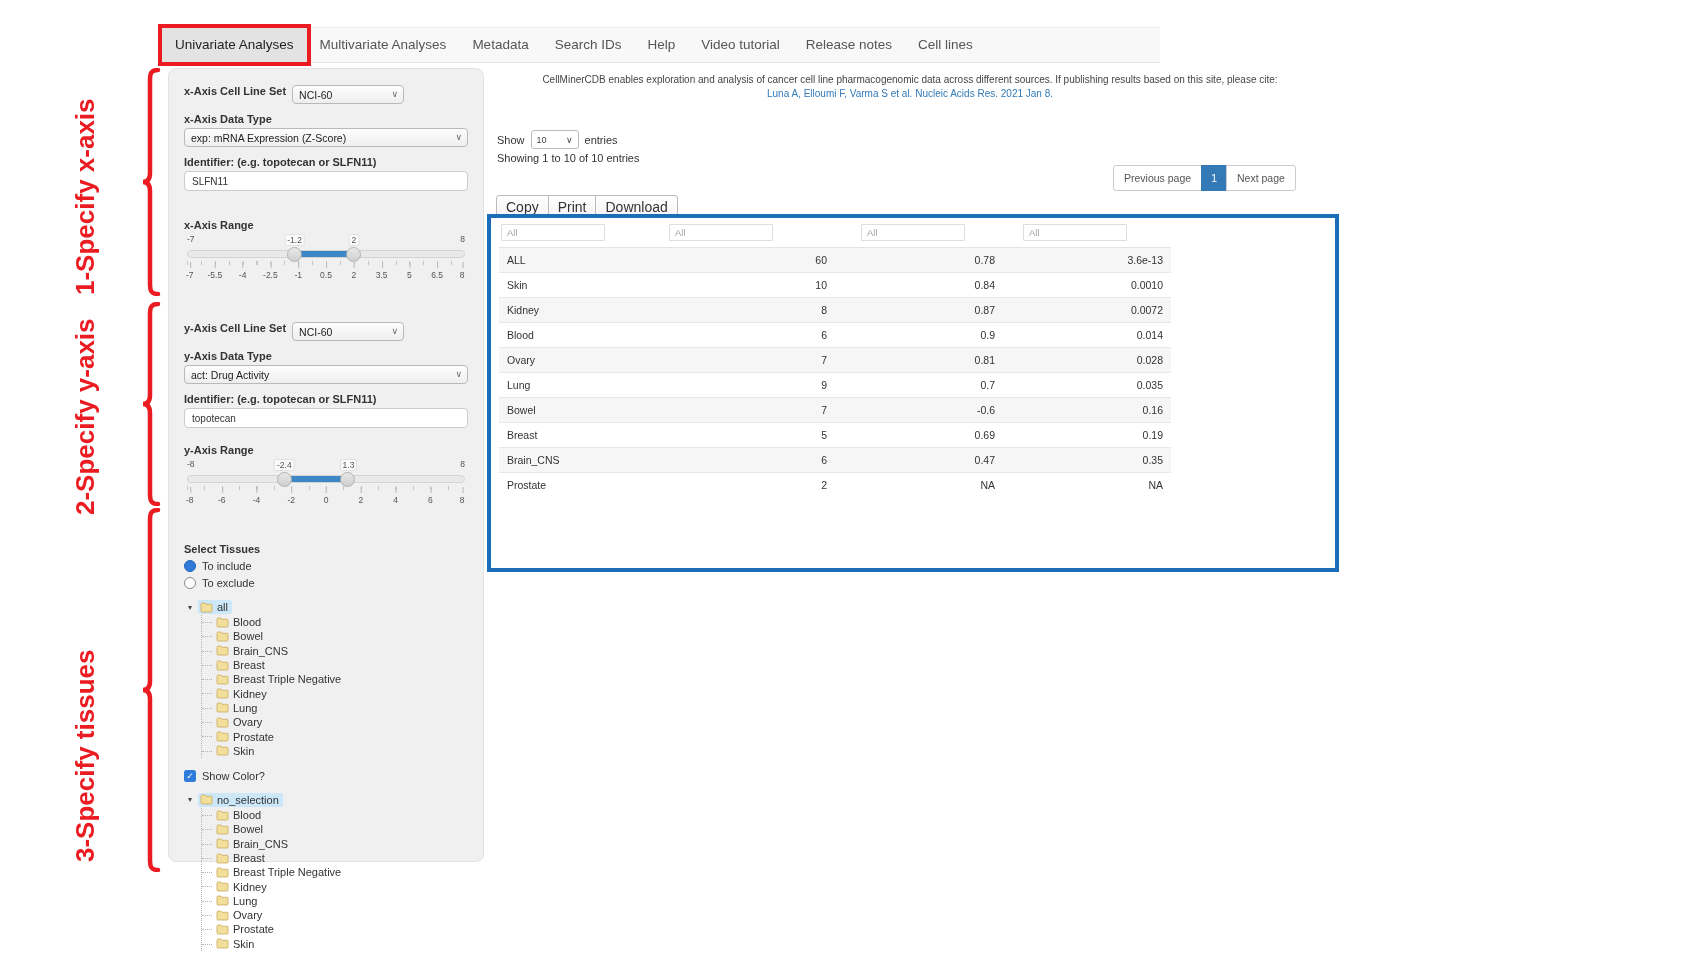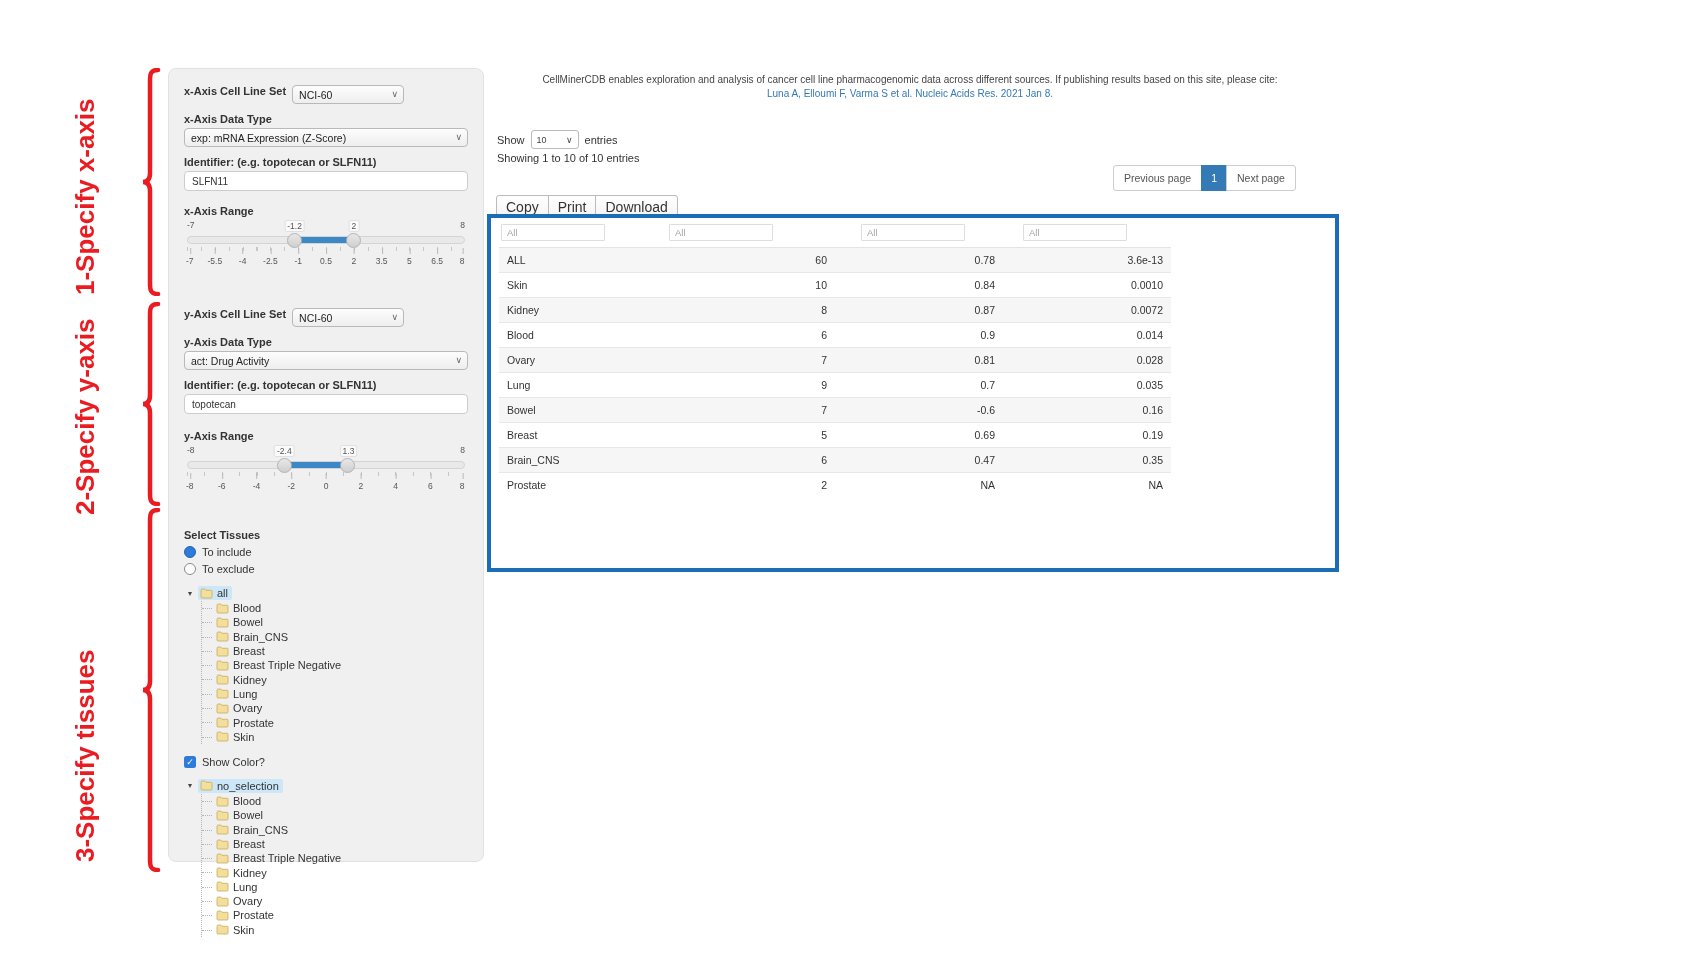--- a/index.html
+++ b/index.html
@@ -119,41 +119,51 @@
   <svg class="bracket" style="left:140px; top:68px;" width="22" height="228" viewBox="0 0 20 228">
     <path d="M17 2 C9 2 9 7 9 13 L9 105 C9 111 7 114 2 114 C7 114 9 117 9 123 L9 215 C9 221 9 226 17 226" fill="none" stroke="#ea1c22" stroke-width="4.5" stroke-linecap="round"></path>
   </svg>
   <svg class="bracket" style="left:140px; top:302px;" width="22" height="204" viewBox="0 0 20 204">
     <path d="M17 2 C9 2 9 7 9 13 L9 93 C9 99 7 102 2 102 C7 102 9 105 9 111 L9 191 C9 197 9 202 17 202" fill="none" stroke="#ea1c22" stroke-width="4.5" stroke-linecap="round"></path>
   </svg>
   <svg class="bracket" style="left:140px; top:508px;" width="22" height="364" viewBox="0 0 20 364">
     <path d="M17 2 C9 2 9 7 9 13 L9 173 C9 179 7 182 2 182 C7 182 9 185 9 191 L9 351 C9 357 9 362 17 362" fill="none" stroke="#ea1c22" stroke-width="4.5" stroke-linecap="round"></path>
   </svg>
 
+  <div class="nav">
+    <div class="nav-item active">Univariate Analyses</div>
+    <div class="nav-item">Multivariate Analyses</div>
+    <div class="nav-item">Metadata</div>
+    <div class="nav-item">Search IDs</div>
+    <div class="nav-item">Help</div>
+    <div class="nav-item">Video tutorial</div>
+    <div class="nav-item">Release notes</div>
+    <div class="nav-item">Cell lines</div>
+  </div>
 
   <div class="panel">
 
     <div class="inline-row">
       <span class="flabel">x-Axis Cell Line Set</span>
       <div class="fselect w112">
         <span>NCI-60</span>
         <span class="chev">∨</span>
       </div>
     </div>
 
     <div class="flabel">x-Axis Data Type</div>
     <div class="fselect wfull">
       <span>exp: mRNA Expression (Z-Score)</span>
       <span class="chev">∨</span>
     </div>
 
     <div class="flabel">Identifier: (e.g. topotecan or SLFN11)</div>
     <input class="tinput" value="SLFN11" style="">
 
-    <div class="flabel" style="margin-top:14px;">x-Axis Range</div>
+    <div class="flabel" style="margin-top:28px;">x-Axis Range</div>
     <div class="slider">
       <span class="smin">-7</span>
       <span class="smax">8</span>
       <span class="hval" style="left:38.7%;">-1.2</span>
       <span class="hval" style="left:60%;">2</span>
       <div class="track">
         <div class="fill" style="left:38.7%; width:21.3%;"></div>
         <div class="handle" style="left:38.7%;"></div>
         <div class="handle" style="left:60%;"></div>
       </div>

